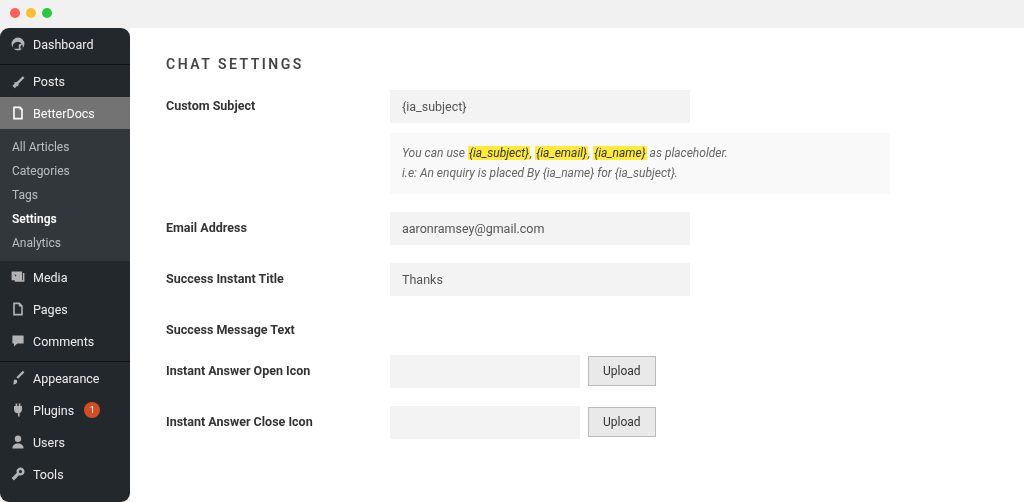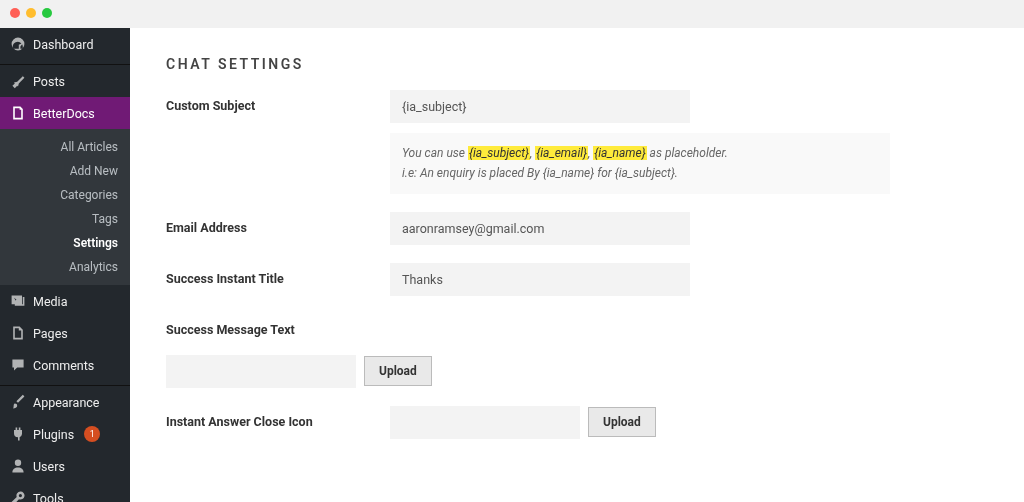--- a/index.html
+++ b/index.html
@@ -4,45 +4,45 @@
   <style>
     * { margin: 0; padding: 0; box-sizing: border-box; font-family: -apple-system, BlinkMacSystemFont, "Segoe UI", Roboto, sans-serif; }
     body { width: 1024px; height: 502px; overflow: hidden; background: #f1f1f1; position: relative; }
     
     .mac-dots { position: absolute; top: 8px; left: 10px; display: flex; gap: 6px; z-index: 10; }
     .mac-dot { width: 10px; height: 10px; border-radius: 50%; }
     .mac-red { background: #ff5f56; }
     .mac-yellow { background: #ffbd2e; }
     .mac-green { background: #27c93f; }
     
-    .sidebar { position: absolute; left: 0; top: 28px; width: 130px; height: calc(100% - 28px); background: #23282d; color: #fff; font-size: 12.5px; }
+    .sidebar { position: absolute; left: 0; top: 28px; width: 130px; height: calc(100% - 28px); background: #23282d; color: #fff; font-size: 12.5px; border-radius: 9px; }
     .sidebar-item { padding: 8px 10px; display: flex; align-items: center; gap: 7px; color: #eee; cursor: pointer; }
-    .sidebar-item.active { background: #701a75; color: #fff; }
+    .sidebar-item.active { background: #737373; color: #fff; }
     .sidebar-item .icon { width: 16px; height: 16px; display: flex; align-items: center; justify-content: center; opacity: 0.7; flex-shrink: 0; }
     .sidebar-item.active .icon { opacity: 1; }
-    .sidebar-sub { background: #32373c; padding: 6px 0; text-align: right; }
+    .sidebar-sub { background: #32373c; padding: 6px 0; }
     .sidebar-sub-item { padding: 5px 12px; color: rgba(240,245,250,0.7); cursor: pointer; font-size: 12px; }
     .sidebar-sub-item.current { color: #fff; font-weight: 600; }
     .plugin-badge { background: #d54e21; color: #fff; border-radius: 9px; font-size: 9px; padding: 0 5px; min-width: 16px; height: 16px; display: inline-flex; align-items: center; justify-content: center; margin-left: 3px; }
     .separator { height: 5px; background: transparent; border-bottom: 1px solid #111; }
     
     .content { position: absolute; left: 130px; top: 28px; right: 0; bottom: 0; background: #fff; padding: 20px 36px; overflow-y: auto; }
     
     .section-heading { font-size: 14px; letter-spacing: 2.5px; color: #444; font-weight: 600; margin: 8px 0 18px 0; }
     
     .form-row { display: flex; align-items: flex-start; margin-bottom: 18px; }
     .form-label { width: 224px; font-size: 12.5px; font-weight: 700; color: #333; padding-top: 8px; }
     .form-field { flex: 1; max-width: 500px; display: flex; align-items: center; gap: 8px; }
     .text-input { width: 300px; padding: 9px 12px; border: none; background: #f3f3f3; font-size: 12.5px; color: #555; outline: none; }
     .text-input.short { width: 190px; }
     
     .help-block { margin-left: 224px; margin-top: -8px; margin-bottom: 18px; background: #f9f9f9; padding: 10px 12px; font-size: 12px; color: #666; max-width: 500px; line-height: 1.7; font-style: italic; }
     .hl { background: #ffeb3b; color: #333; padding: 0 1px; }
     
-    .upload-btn { background: #e9e9e9; border: 1px solid #bbb; color: #333; font-size: 12px; font-weight: 700; padding: 7px 14px; cursor: pointer; }
+    .upload-btn { background: #e9e9e9; border: 1px solid #bbb; color: #333; font-size: 12px; font-weight: 400; padding: 7px 14px; cursor: pointer; }
     
     svg { fill: currentColor; }
   </style>
 </head>
 <body>
 
 <div class="mac-dots">
   <div class="mac-dot mac-red"></div>
   <div class="mac-dot mac-yellow"></div>
   <div class="mac-dot mac-green"></div>
@@ -69,21 +69,20 @@
   <div class="sidebar-item active">
     <span class="icon">
         <svg viewBox="0 0 20 20" width="16" height="16">
           <path d="M4 2h9l3 3v13H4V2zm2 2v12h8V6h-2V4H6z"></path>
         </svg>
       </span>
     <span>BetterDocs</span>
   </div>
   <div class="sidebar-sub">
     <div class="sidebar-sub-item">All Articles</div>
-    <div class="sidebar-sub-item">Add New</div>
     <div class="sidebar-sub-item">Categories</div>
     <div class="sidebar-sub-item">Tags</div>
     <div class="sidebar-sub-item current">Settings</div>
     <div class="sidebar-sub-item">Analytics</div>
   </div>
   <div class="sidebar-item">
     <span class="icon">
         <svg viewBox="0 0 20 20" width="16" height="16">
           <path d="M2 3h13v11H2V3zm3 3l3 5 2-2 3 4H5l3-5-3-2zm11-1h2v11H6v-2h10V5z"></path>
         </svg>
@@ -171,20 +170,21 @@
       <input class="text-input" type="text" value="Thanks" style="">
     </div>
   </div>
 
   <div class="form-row">
     <div class="form-label">Success Message Text</div>
   </div>
 
 
   <div class="form-row">
+    <div class="form-label">Instant Answer Open Icon</div>
     <div class="form-field">
       <input class="text-input short" type="text" style="">
       <button class="upload-btn">Upload</button>
     </div>
   </div>
 
   <div class="form-row">
     <div class="form-label">Instant Answer Close Icon</div>
     <div class="form-field">
       <input class="text-input short" type="text" style="">

